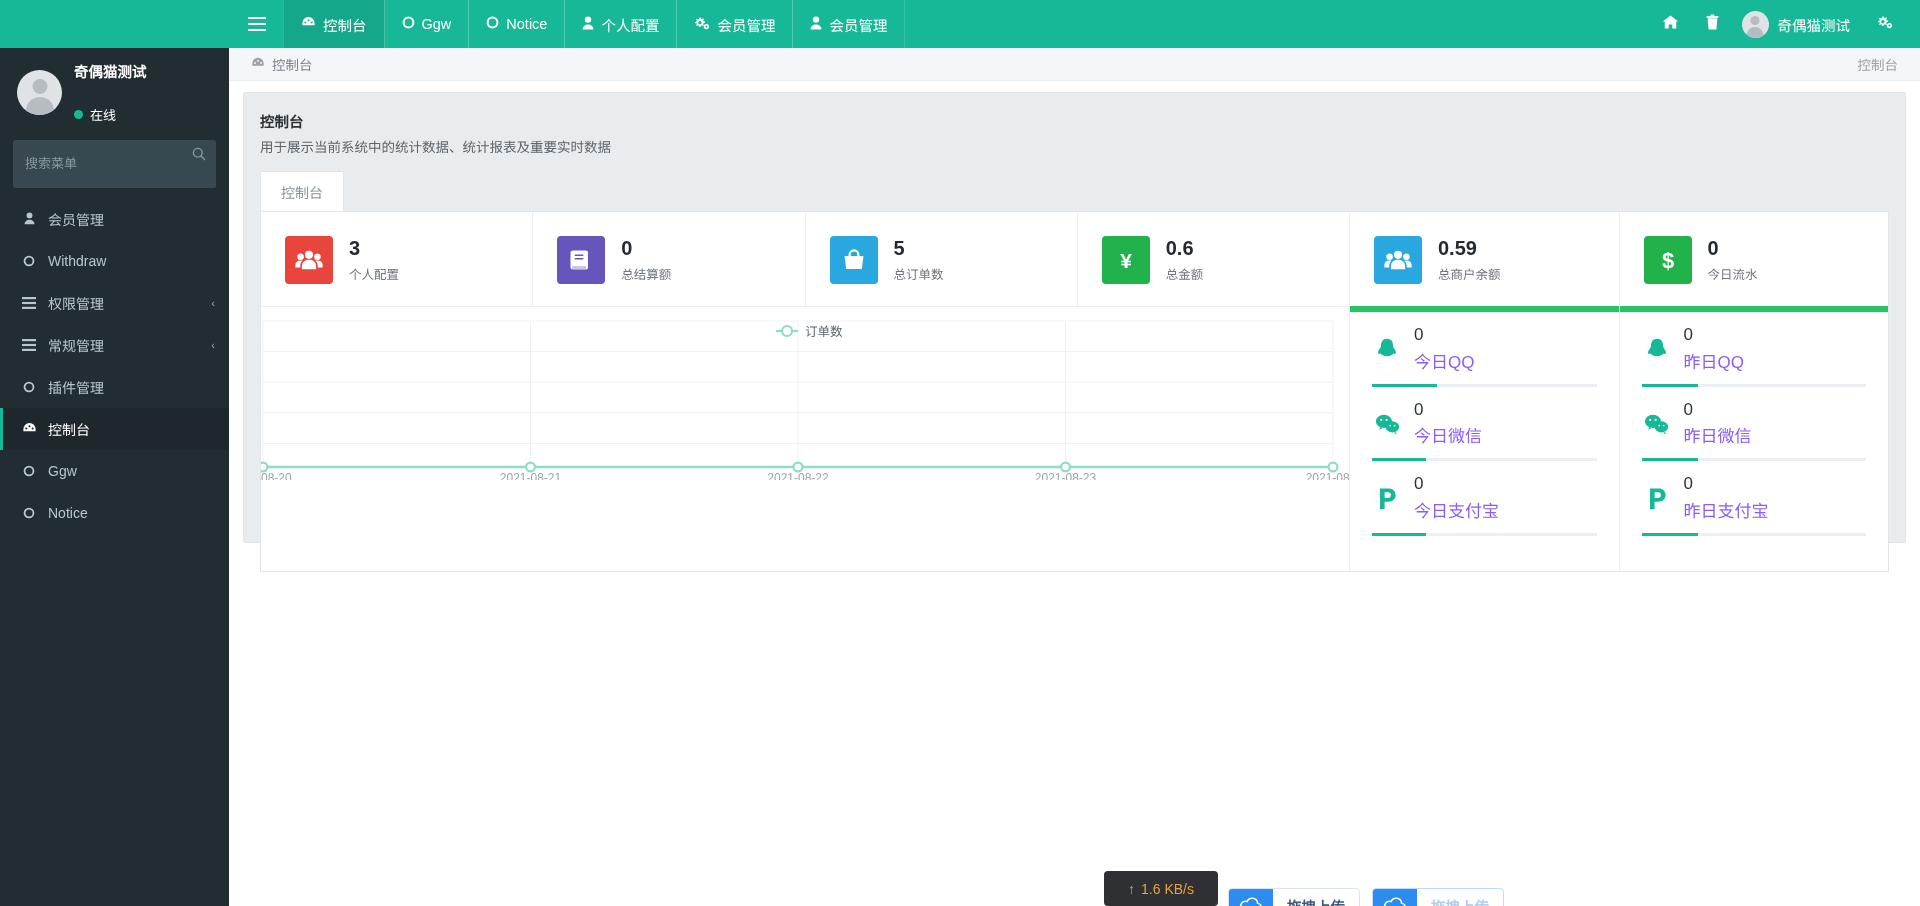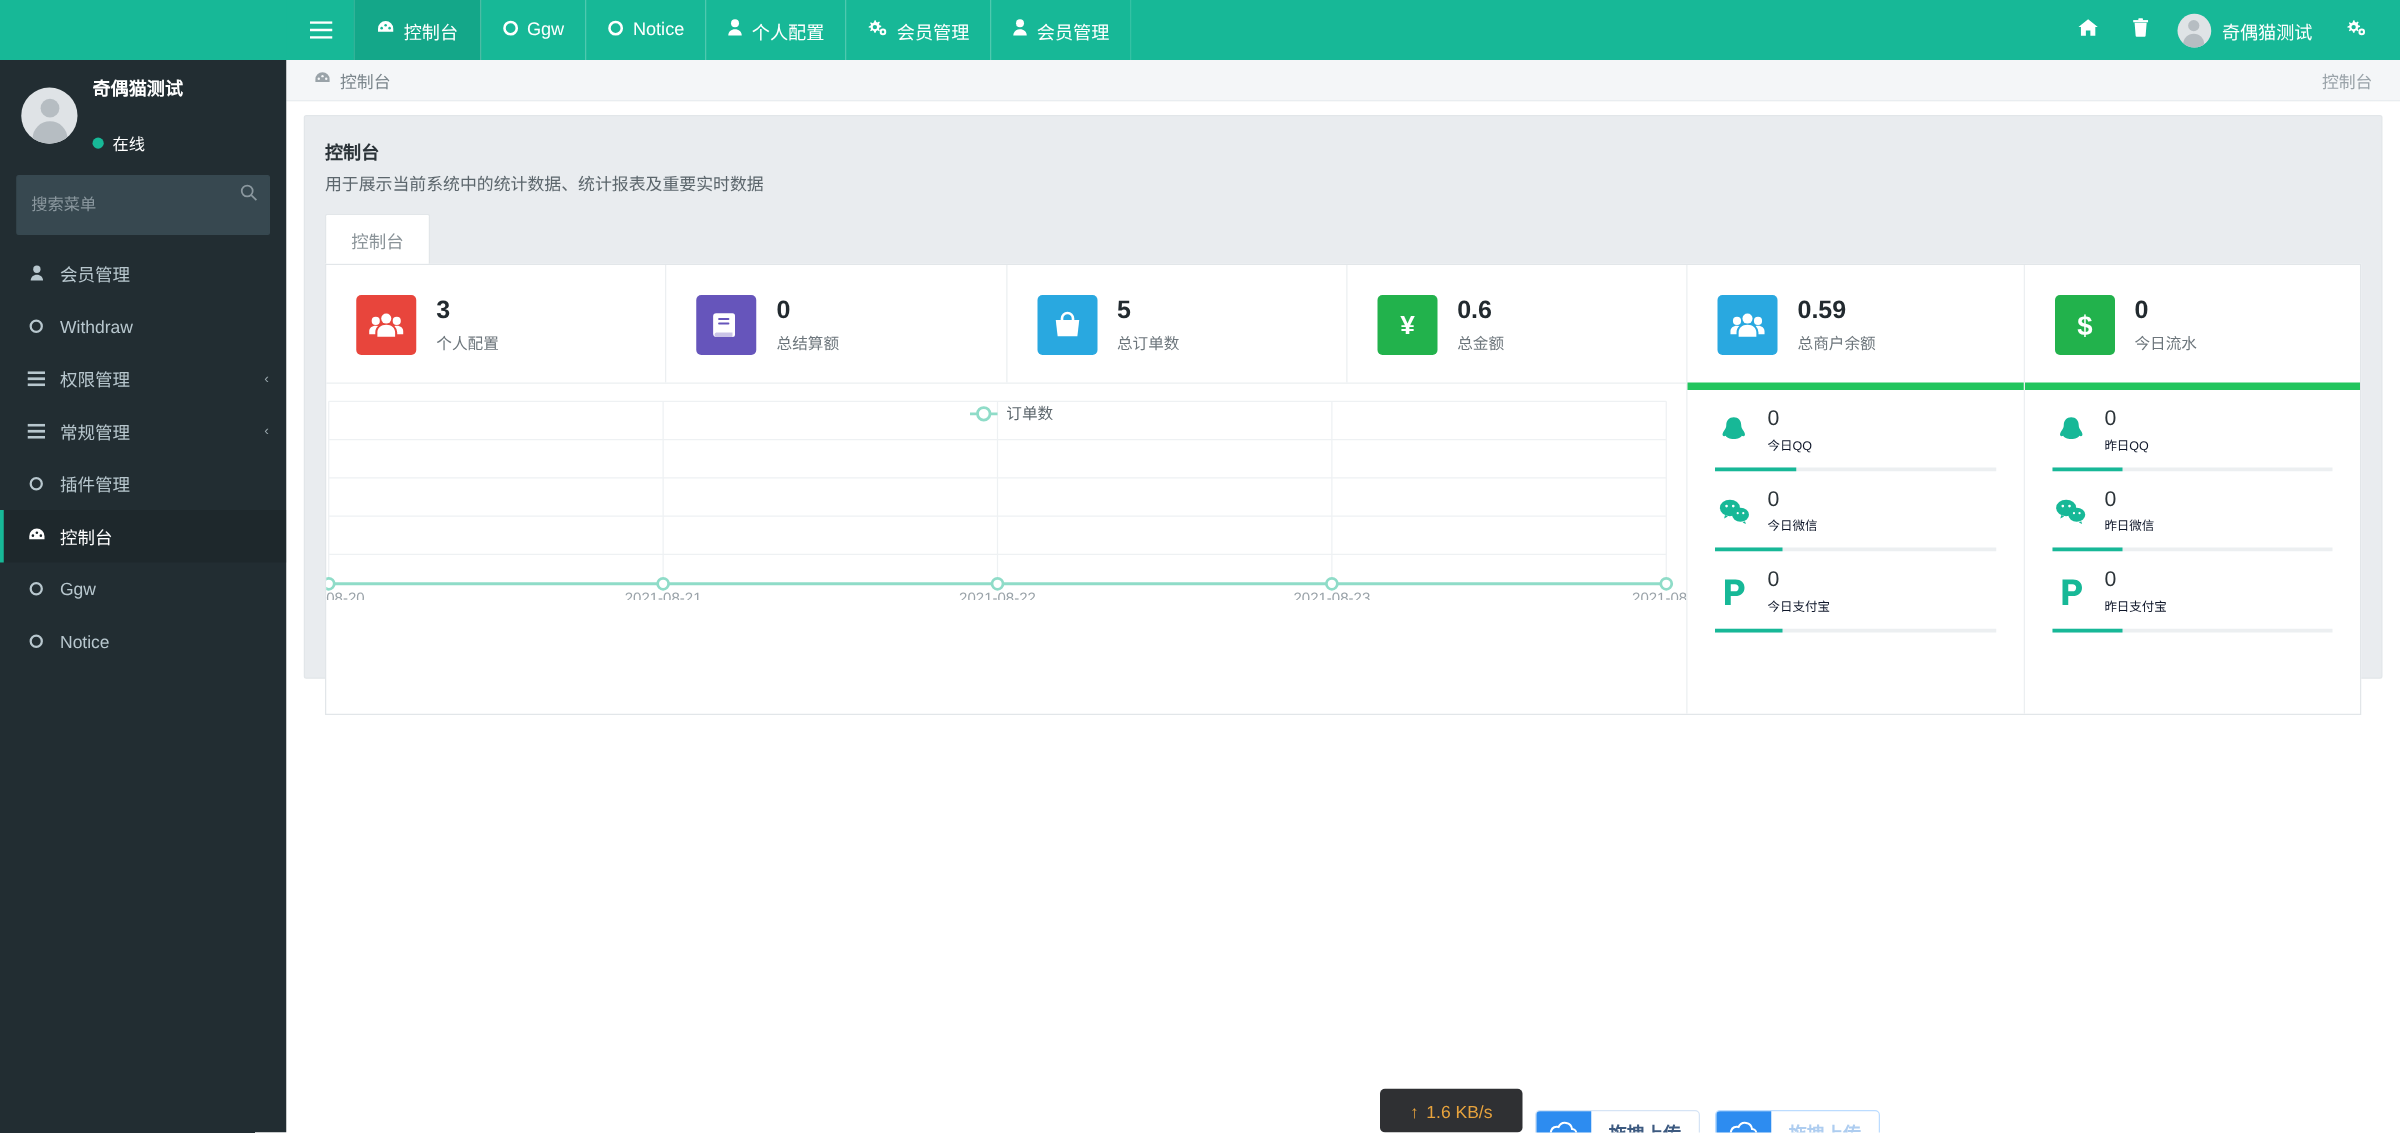--- a/index.html
+++ b/index.html
@@ -155,21 +155,21 @@
   .mini-top {
     display: flex; align-items: center; gap: 16px;
     padding: 24px 10px 22px 24px; border-bottom: 6px solid #22c55e;
   }
   .mini-row {
     padding: 14px 22px 0 22px; position: relative;
   }
   .mini-row-inner { display: flex; align-items: center; gap: 12px; padding-bottom: 11px; }
   .mini-ico { width: 30px; height: 30px; flex: none; display:flex; align-items:center; justify-content:center; }
   .mini-num { font-size: 17px; color: #2b3338; line-height: 1.1; }
-  .mini-lbl { font-size: 10px; color: #0f172a; margin-top: 3px; }
+  .mini-lbl { font-size: 17px; color: #8b5cf6; margin-top: 3px; }
   .mini-bar { height: 3px; background: #eceff1; position: relative; }
   .mini-bar > i { position: absolute; left: 0; top: 0; height: 3px; background: #17b897; display:block; }
 
   
   #netspeed {
     position: absolute; left: 1104px; top: 871px; width: 114px; height: 35px;
     background: #2f3033; border-radius: 4px; display: flex; align-items: center;
     justify-content: center; gap: 6px; color: #e8a33d; font-size: 14px; z-index: 60;
   }
   #upload-widgets {

